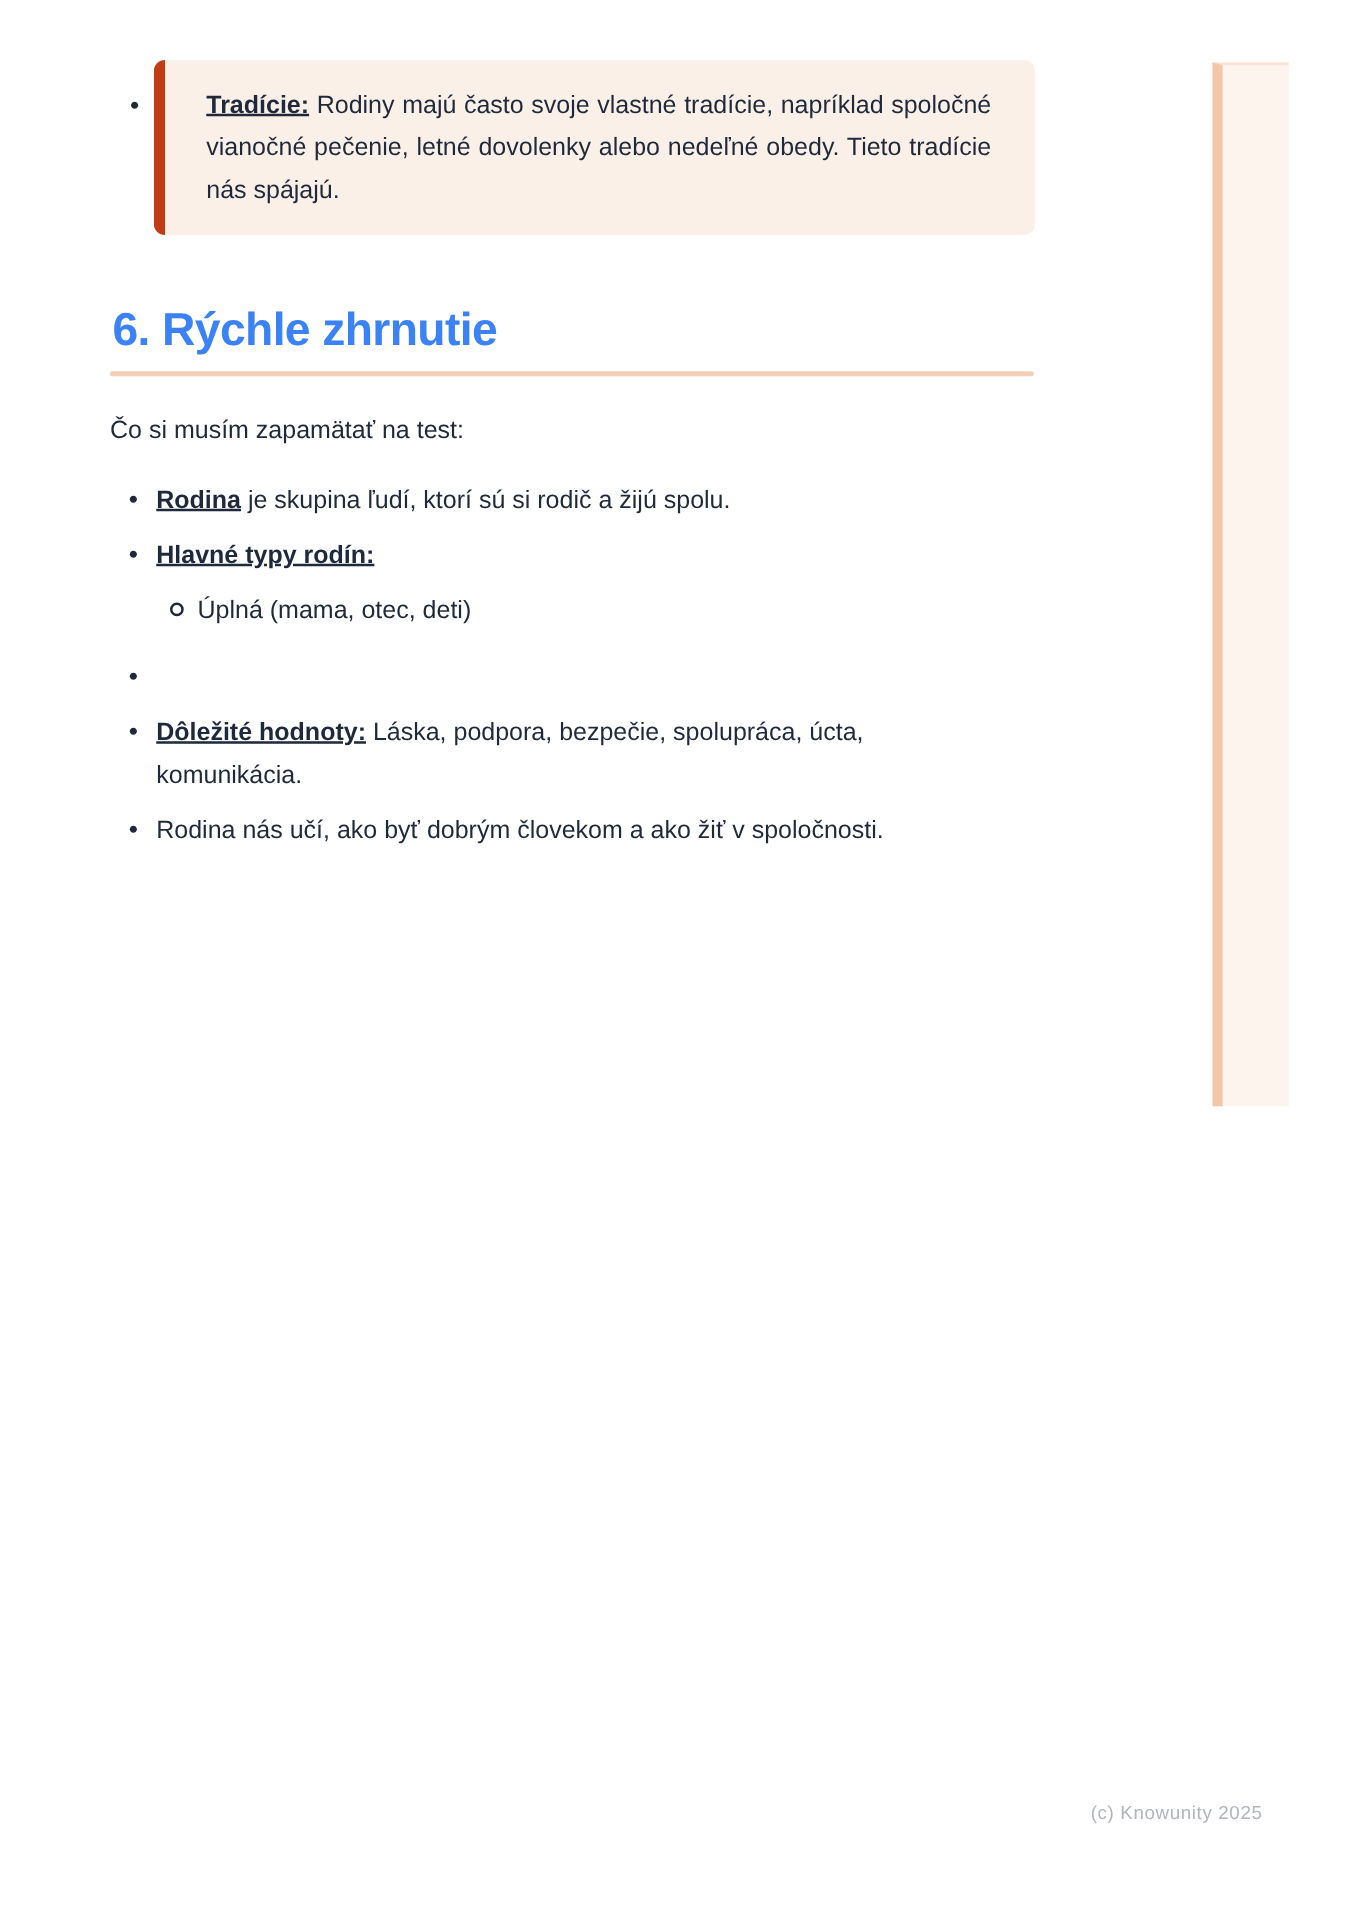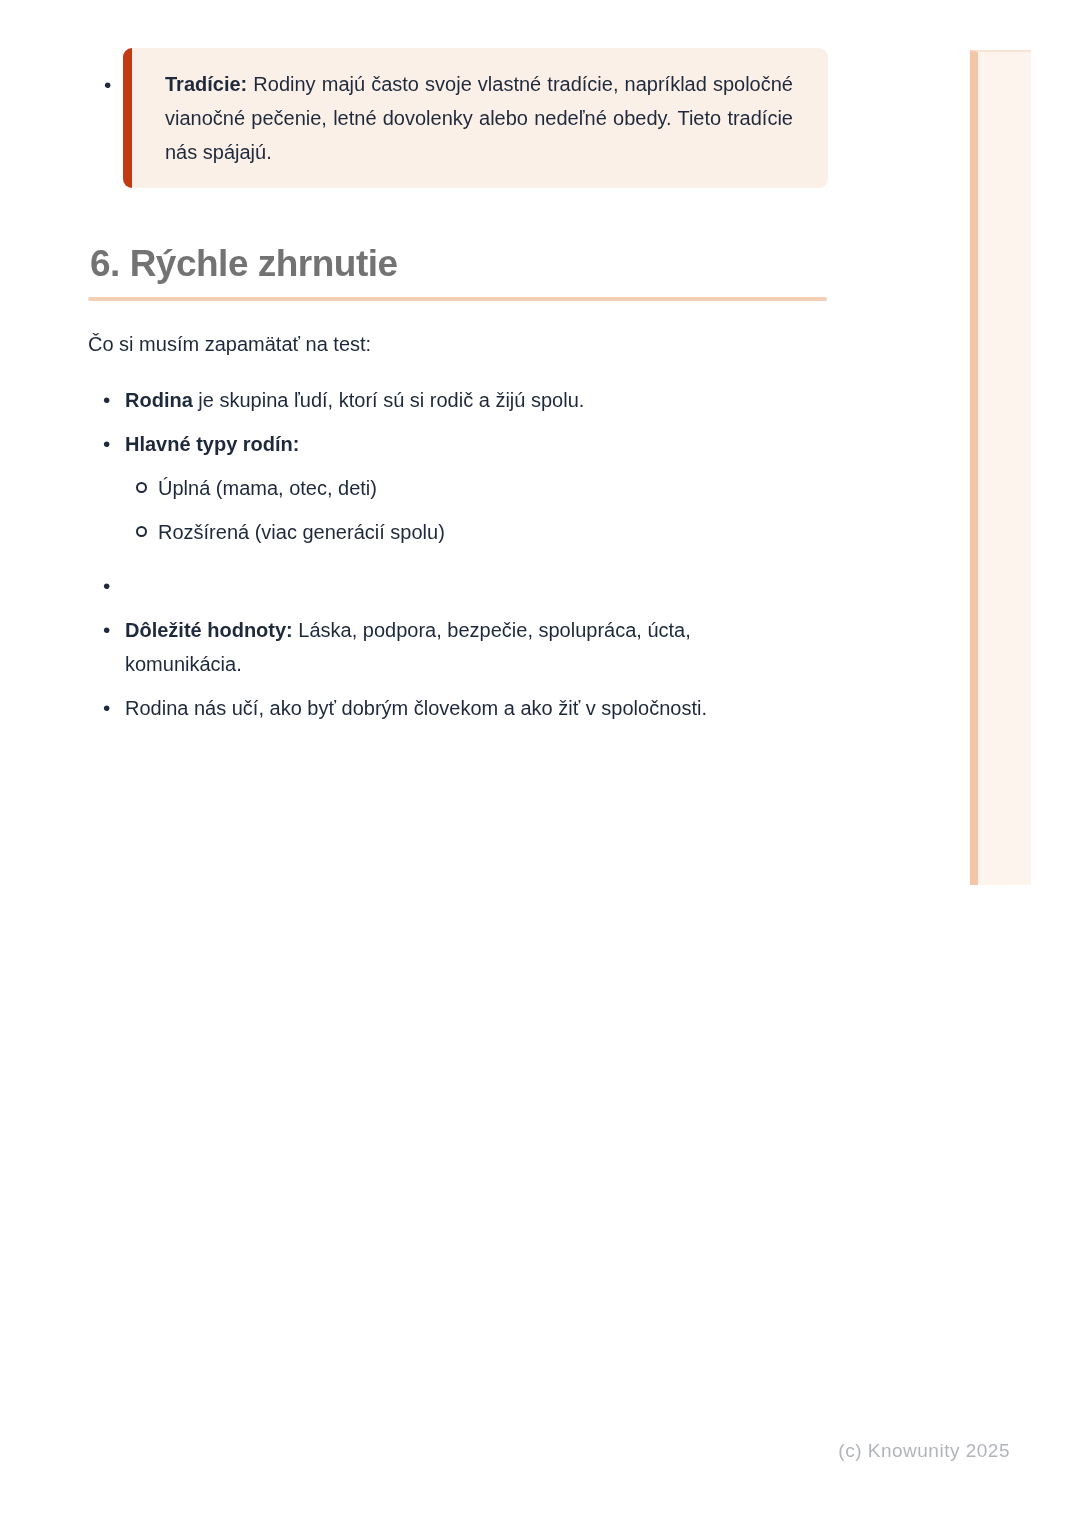--- a/index.html
+++ b/index.html
@@ -32,29 +32,29 @@
     border-left: 9px solid #c13c15;
     border-radius: 9px;
     box-sizing: border-box;
     padding: 19px 35px 19px 33px;
   }
   .callout-card p {
     margin: 0;
     font-size: 20px; line-height: 34px;
     text-align: justify;
   }
-  .lead { font-weight: bold; }
+  .lead { font-weight: bold; text-decoration: underline; }
 
   
   h2.section-title {
     margin: 57px 0 0 2px;
     font-size: 37px; line-height: 38px;
     font-weight: bold;
     letter-spacing: -0.5px;
-    color: #737373;
+    color: #3b82f6;
   }
   .section-divider {
     border: none;
     height: 4px;
     background: #f3cfb6;
     border-radius: 2px;
     margin: 14px 0 0 0;
     width: 739px;
   }
 
@@ -99,21 +99,21 @@
     background: #fdf4ed;
     border-left: 8px solid #f3c6a8;
     border-top: 2px solid #fbe3d3;
     box-sizing: content-box;
   }
 
   
   .footer-copy {
     position: absolute;
     top: 1440px; right: 70px;
-    font-size: 19px; line-height: 22px;
+    font-size: 15px; line-height: 22px;
     letter-spacing: 0.5px;
     color: #b1b5bb;
   }
 </style>
 </head>
 <body>
 
 <div class="side-ribbon"></div>
 
 <div class="content">
@@ -141,26 +141,20 @@
       <span class="li-marker">•</span>
       <div class="li-body">
         <span class="lead">Hlavné typy rodín:</span><span></span>
         <div class="sub-list">
           <div class="subli-row">
             <span class="subli-marker">
                 <span class="circle-bullet"></span>
               </span>
             <span class="subli-text">Úplná (mama, otec, deti)</span>
           </div>
-          <div class="subli-row">
-            <span class="subli-marker">
-                <span class="circle-bullet"></span>
-              </span>
-            <span class="subli-text">Rozšírená (viac generácií spolu)</span>
-          </div>
         </div>
       </div>
     </div>
 
     <div class="li-row">
       <span class="li-marker">•</span>
     </div>
 
     <div class="li-row">
       <span class="li-marker">•</span>

